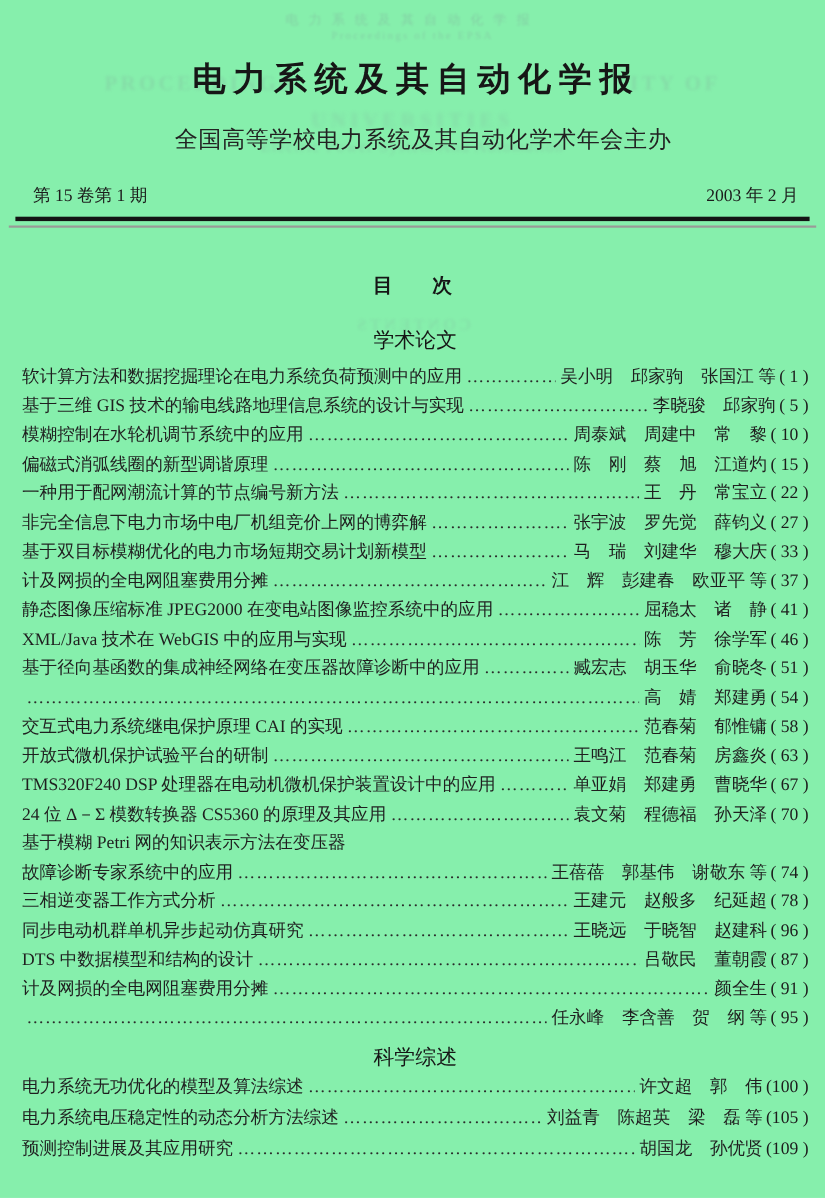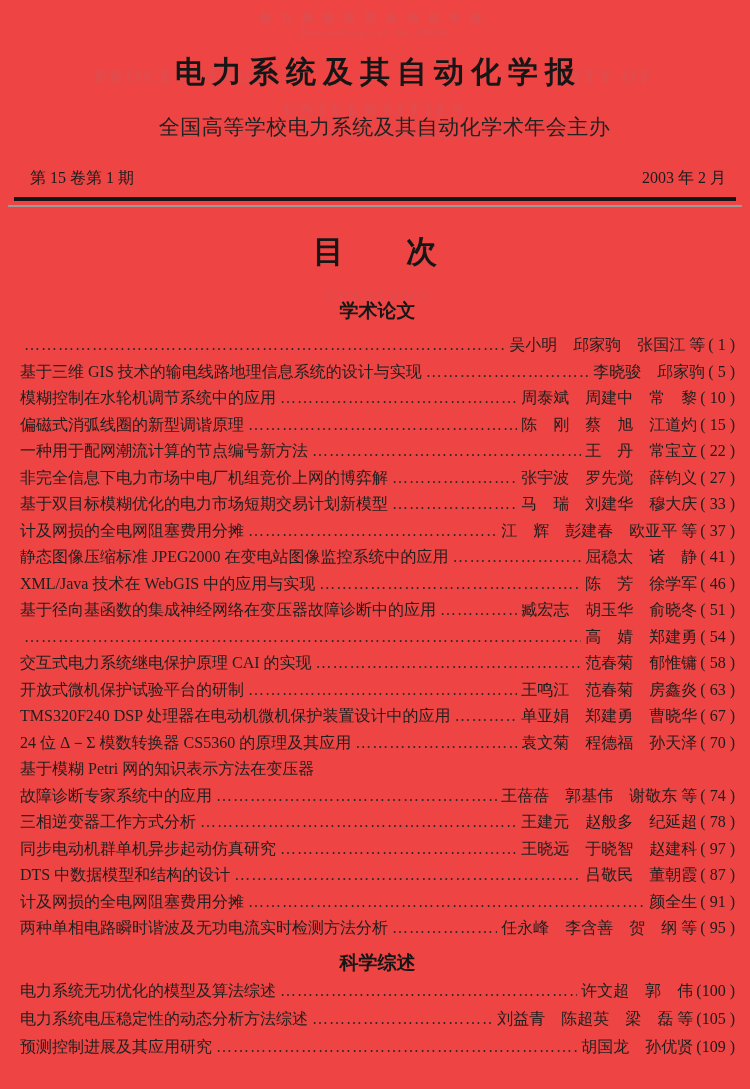--- a/index.html
+++ b/index.html
@@ -1,21 +1,21 @@
 <!DOCTYPE html>
 <html><head>
 <meta charset="utf-8">
 <style>
   html,body{margin:0;padding:0;}
   body{background:#e8e8e8;}
   .page{
     position:relative;
     width:750px;height:1089px;
     margin:0 auto;
-    background:#ef4444;
+    background:#86efac;
     overflow:hidden;
     font-family:"Liberation Serif","DejaVu Serif",serif;
     color:#1f1f1f;
   }
   
   .ghost{
     position:absolute;left:0;right:0;text-align:center;
     color:#7c8590;pointer-events:none;white-space:nowrap;
   }
   .g-run-cn{top:10px;font-size:12px;letter-spacing:9px;opacity:.28;filter:blur(1px);}
@@ -39,26 +39,26 @@
   }
   .vol-row{
     margin-top:27px;padding:0 24px 0 30px;
     display:flex;justify-content:space-between;align-items:baseline;
     font-size:16px;color:#1c1c1c;
   }
   .rule-thick{margin:8px 14px 0 14px;height:4px;background:#141414;}
   .rule-thin{margin:4px 8px 0 8px;height:2px;background:#9a9a98;}
   
   .toc-title{
-    margin-top:24px;text-align:center;
-    font-size:31px;font-weight:700;letter-spacing:2.0em;text-indent:2.0em;
+    margin-top:40px;text-align:center;
+    font-size:18px;font-weight:700;letter-spacing:2.0em;text-indent:2.0em;
     color:#161616;
   }
   .toc-body{padding:0 15px 0 20px;}
-  .section-heading{text-align:center;font-size:19px;font-weight:700;color:#161616;}
+  .section-heading{text-align:center;font-size:19px;font-weight:400;color:#161616;}
   .sec-0 .section-heading{margin:25px 0 13px;}
   .sec-1 .section-heading{margin:3px 0 7px;}
   .row{
     display:flex;align-items:baseline;
     font-size:16px;line-height:1;white-space:nowrap;
   }
   .sec-0 .row{height:26.5px;}
   .sec-1 .row{height:28px;}
   .row .t{white-space:pre;}
   .row .dots{
@@ -92,20 +92,21 @@
     </div>
     <div class="rule-thick"></div>
     <div class="rule-thin"></div>
   </div>
 
   <div class="toc-title">目次</div>
   <div class="toc-body" id="toc-body">
       <div class="section sec-0">
         <div class="section-heading">学术论文</div>
         <div class="row">
+          <span class="t">软计算方法和数据挖掘理论在电力系统负荷预测中的应用</span>
           <span class="dots">…………………………………………………………………………………………………………………………………………………………………………………………</span>
           <span class="authors">吴小明　邱家驹　张国江 等</span>
           <span class="pg">( 1 )</span>
         </div>
         <div class="row">
           <span class="t">基于三维 GIS 技术的输电线路地理信息系统的设计与实现</span>
           <span class="dots">…………………………………………………………………………………………………………………………………………………………………………………………</span>
           <span class="authors">李晓骏　邱家驹</span>
           <span class="pg">( 5 )</span>
         </div>
@@ -204,36 +205,35 @@
         <div class="row">
           <span class="t">三相逆变器工作方式分析</span>
           <span class="dots">…………………………………………………………………………………………………………………………………………………………………………………………</span>
           <span class="authors">王建元　赵般多　纪延超</span>
           <span class="pg">( 78 )</span>
         </div>
         <div class="row">
           <span class="t">同步电动机群单机异步起动仿真研究</span>
           <span class="dots">…………………………………………………………………………………………………………………………………………………………………………………………</span>
           <span class="authors">王晓远　于晓智　赵建科</span>
-          <span class="pg">( 97 )</span>
+          <span class="pg">( 96 )</span>
         </div>
         <div class="row">
           <span class="t">DTS 中数据模型和结构的设计</span>
           <span class="dots">…………………………………………………………………………………………………………………………………………………………………………………………</span>
           <span class="authors">吕敬民　董朝霞</span>
           <span class="pg">( 87 )</span>
         </div>
         <div class="row">
           <span class="t">计及网损的全电网阻塞费用分摊</span>
           <span class="dots">…………………………………………………………………………………………………………………………………………………………………………………………</span>
           <span class="authors">颜全生</span>
           <span class="pg">( 91 )</span>
         </div>
         <div class="row">
-          <span class="t">两种单相电路瞬时谐波及无功电流实时检测方法分析</span>
           <span class="dots">…………………………………………………………………………………………………………………………………………………………………………………………</span>
           <span class="authors">任永峰　李含善　贺　纲 等</span>
           <span class="pg">( 95 )</span>
         </div>
       </div>
       <div class="section sec-1">
         <div class="section-heading">科学综述</div>
         <div class="row">
           <span class="t">电力系统无功优化的模型及算法综述</span>
           <span class="dots">…………………………………………………………………………………………………………………………………………………………………………………………</span>

